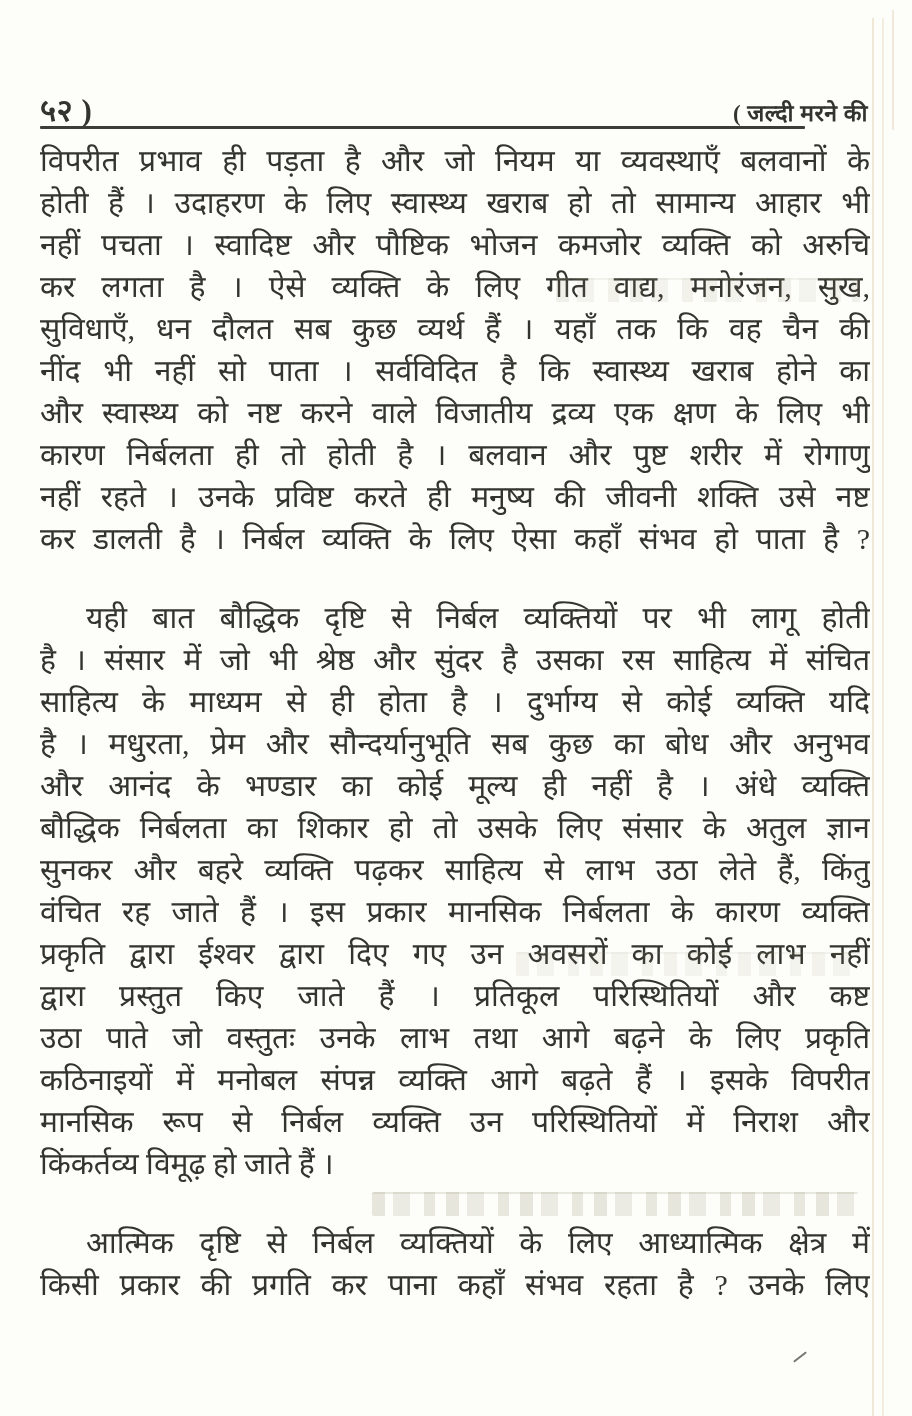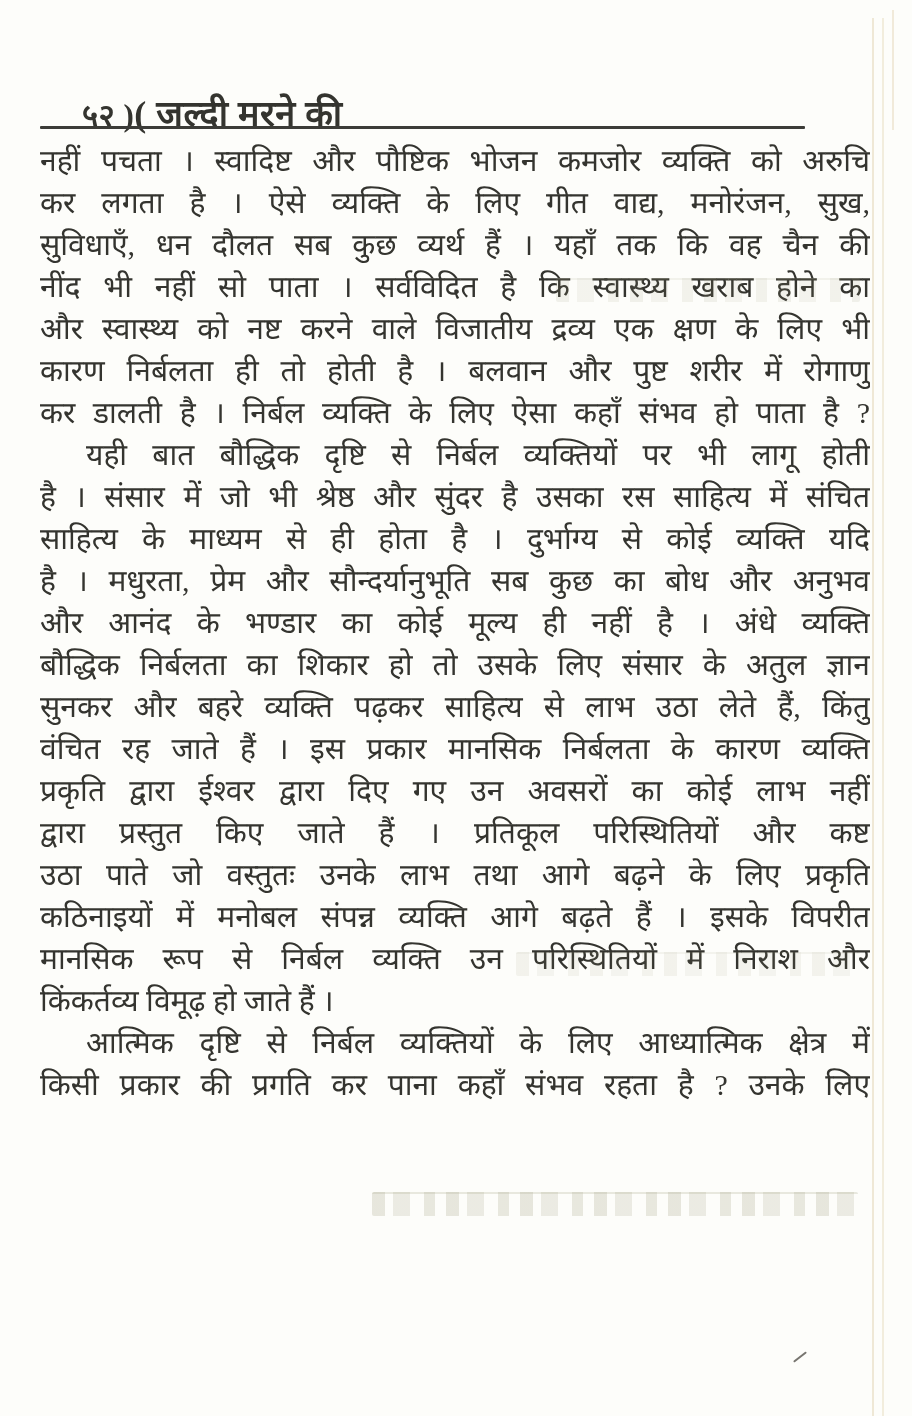--- a/index.html
+++ b/index.html
@@ -13,39 +13,39 @@
   body{
     background:var(--paper);
     font-family:"Liberation Serif","DejaVu Serif",serif;
     color:var(--ink);
     position:relative;
   }
   .page{position:absolute;inset:0;background:var(--paper);}
   
   .header{
     position:absolute;left:40px;top:88px;width:828px;
-    display:flex;align-items:baseline;
-    font-size:31px;font-weight:bold;letter-spacing:.5px;margin-left:42px;
+    display:flex;justify-content:space-between;align-items:baseline;
+    font-size:31px;font-weight:bold;letter-spacing:.5px;
   }
-  .header .right{font-size:36px;font-family:Liberation Serif, serif;}
+  .header .right{font-size:23px;font-family:Liberation Serif, serif;}
   .rule{
     position:absolute;left:40px;top:126px;width:765px;height:3px;
     background:var(--rule);border-radius:1px;
   }
   
   .body{
     position:absolute;left:40px;top:140px;width:830px;
     font-size:30px;
   }
   .line{
     height:var(--lh);line-height:var(--lh);
     text-align:justify;text-align-last:justify;
     overflow:hidden;white-space:nowrap;
   }
-  .line.indent{text-indent:46px;}
+  .line.indent{text-indent:46px;margin-top:37px;}
   .line.nofill{text-align-last:left;white-space:normal;}
   
   .ghost{
     position:absolute;height:24px;border-top:2px solid rgba(152,150,118,.28);
     background:repeating-linear-gradient(90deg,
       rgba(152,150,118,.30) 0 13px, rgba(152,150,118,0) 13px 21px,
       rgba(152,150,118,.24) 21px 38px, rgba(152,150,118,0) 38px 52px,
       rgba(152,150,118,.28) 52px 63px, rgba(152,150,118,0) 63px 74px);
     filter:blur(.7px);border-radius:2px;
   }
@@ -69,26 +69,29 @@
 <div class="page">
 
   <div class="header">
     <span class="left">५२ )</span>
     <span class="right">( जल्दी मरने की</span>
   </div>
 
   <div class="rule"></div>
 
   <div class="body" id="body-text">
+      <div class="line">विपरीत प्रभाव ही पड़ता है और जो नियम या व्यवस्थाएँ बलवानों के</div>
+      <div class="line">होती हैं । उदाहरण के लिए स्वास्थ्य खराब हो तो सामान्य आहार भी</div>
       <div class="line">नहीं पचता । स्वादिष्ट और पौष्टिक भोजन कमजोर व्यक्ति को अरुचि</div>
       <div class="line">कर लगता है । ऐसे व्यक्ति के लिए गीत वाद्य, मनोरंजन, सुख,</div>
       <div class="line">सुविधाएँ, धन दौलत सब कुछ व्यर्थ हैं । यहाँ तक कि वह चैन की</div>
       <div class="line">नींद भी नहीं सो पाता । सर्वविदित है कि स्वास्थ्य खराब होने का</div>
       <div class="line">और स्वास्थ्य को नष्ट करने वाले विजातीय द्रव्य एक क्षण के लिए भी</div>
       <div class="line">कारण निर्बलता ही तो होती है । बलवान और पुष्ट शरीर में रोगाणु</div>
+      <div class="line">नहीं रहते । उनके प्रविष्ट करते ही मनुष्य की जीवनी शक्ति उसे नष्ट</div>
       <div class="line">कर डालती है । निर्बल व्यक्ति के लिए ऐसा कहाँ संभव हो पाता है ?</div>
       <div class="line indent">यही बात बौद्धिक दृष्टि से निर्बल व्यक्तियों पर भी लागू होती</div>
       <div class="line">है । संसार में जो भी श्रेष्ठ और सुंदर है उसका रस साहित्य में संचित</div>
       <div class="line">साहित्य के माध्यम से ही होता है । दुर्भाग्य से कोई व्यक्ति यदि</div>
       <div class="line">है । मधुरता, प्रेम और सौन्दर्यानुभूति सब कुछ का बोध और अनुभव</div>
       <div class="line">और आनंद के भण्डार का कोई मूल्य ही नहीं है । अंधे व्यक्ति</div>
       <div class="line">बौद्धिक निर्बलता का शिकार हो तो उसके लिए संसार के अतुल ज्ञान</div>
       <div class="line">सुनकर और बहरे व्यक्ति पढ़कर साहित्य से लाभ उठा लेते हैं, किंतु</div>
       <div class="line">वंचित रह जाते हैं । इस प्रकार मानसिक निर्बलता के कारण व्यक्ति</div>
       <div class="line">प्रकृति द्वारा ईश्वर द्वारा दिए गए उन अवसरों का कोई लाभ नहीं</div>

